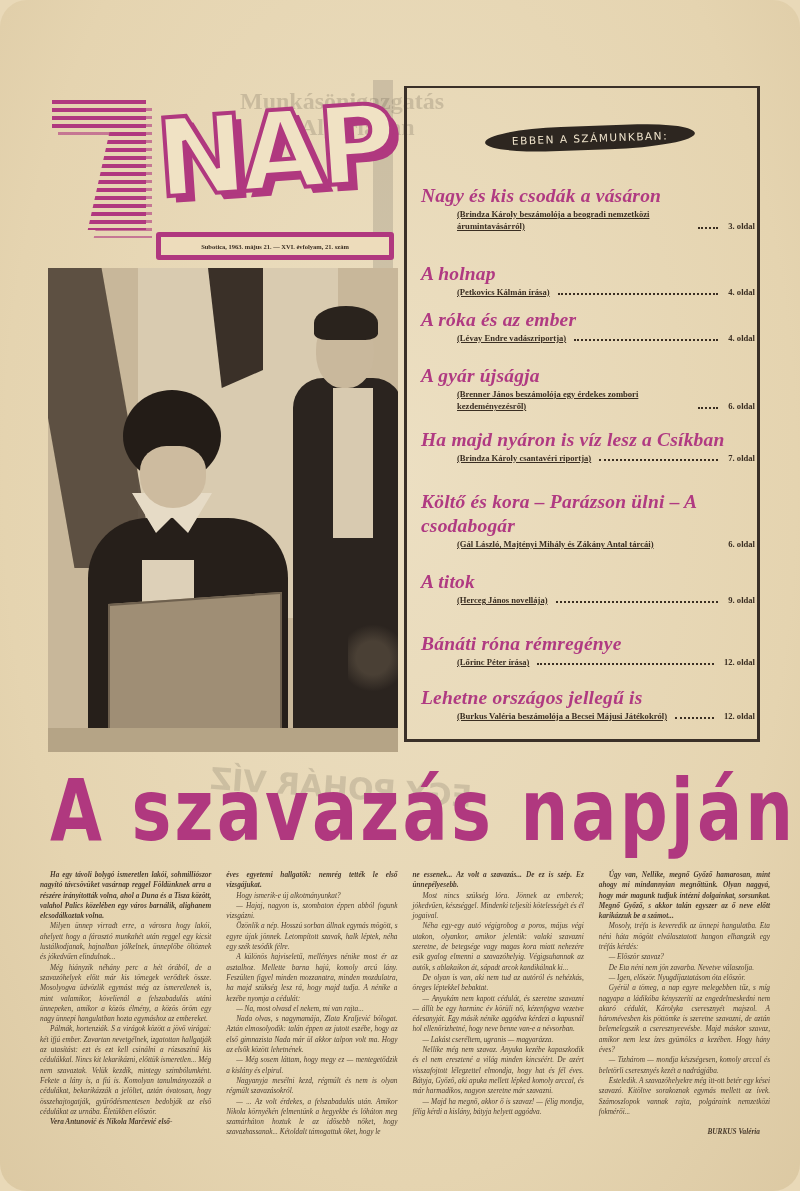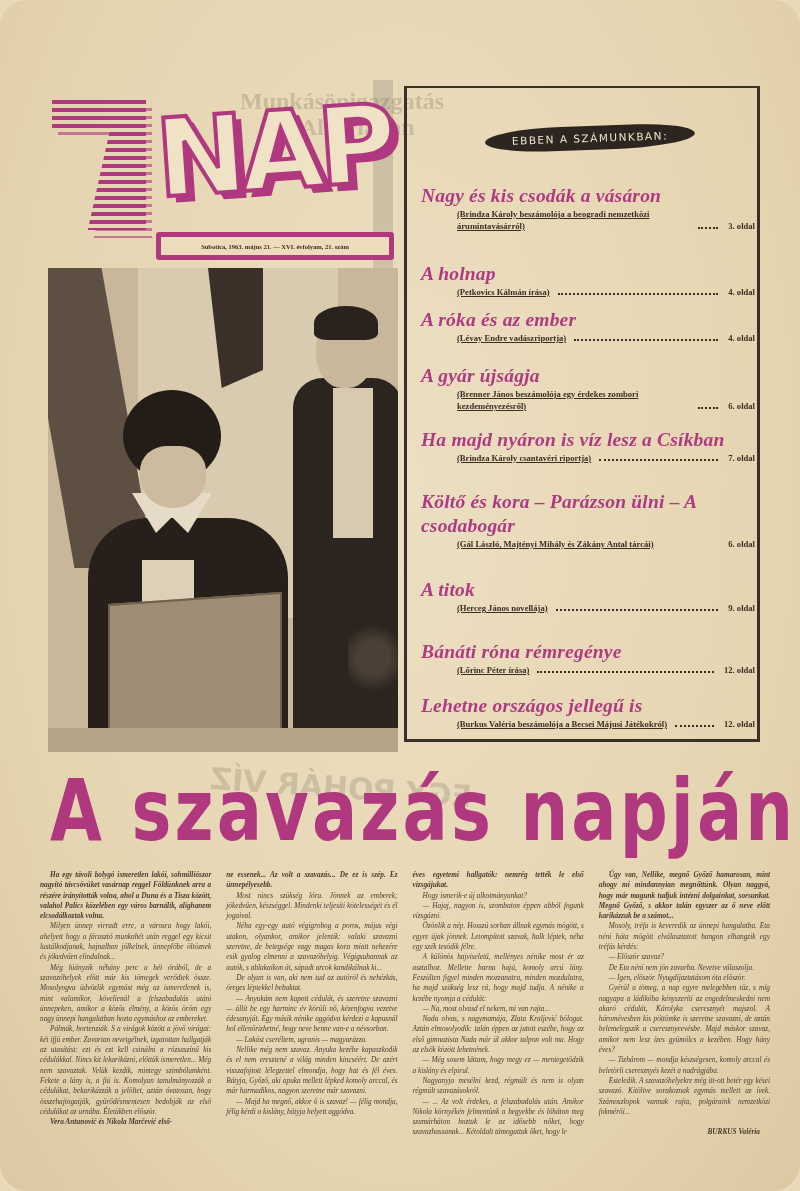--- a/index.html
+++ b/index.html
@@ -203,21 +203,21 @@
         </div>
       </div>
       <div class="toc-item" style="margin-bottom:26px">
         <div class="toc-title">Ha majd nyáron is víz lesz a Csíkban</div>
         <div class="toc-sub">
           <span class="desc">(Brindza Károly csantavéri riportja)</span>
           <span class="dots"></span>
           <span class="page-ref">7. oldal</span>
         </div>
       </div>
-      <div class="toc-item" style="margin-bottom:28px">
+      <div class="toc-item" style="margin-bottom:20px">
         <div class="toc-title" style="width:300px">Költő és kora – Parázson ülni – A csodabogár</div>
         <div class="toc-sub">
           <span class="desc">(Gál László, Majtényi Mihály és Zákány Antal tárcái)</span>
           <span class="dots" style="border:none"></span>
           <span class="page-ref">6. oldal</span>
         </div>
       </div>
       <div class="toc-item" style="margin-bottom:26px">
         <div class="toc-title">A titok</div>
         <div class="toc-sub">
@@ -248,44 +248,44 @@
   <div class="ghost-head">EGY POHÁR VÍZ</div>
   <div class="headline">A szavazás napján</div>
 
   <div class="columns">
     <div class="col">
       <p class="lead">Ha egy távoli bolygó ismeretlen lakói, sohmilliószor nagyító távcsövüket vasárnap reggel Földünknek arra a részére irányították volna, ahol a Duna és a Tisza között, valahol Palics közelében egy város barnálik, alighanem elcsodálkoztak volna.</p>
       <p>Milyen ünnep virradt erre, a városra hogy lakói, ahelyett hogy a fárasztó munkahét után reggel egy kicsit lustálkodjanak, hajnalban jólkelnek, ünneplőbe öltöznek és jókedvűen elindulnak...</p>
       <p>Még hiányzik néhány perc a hét órából, de a szavazóhelyek előtt már kis tömegek verődtek össze. Mosolyogva üdvözlik egymást még az ismeretlenek is, mint valamikor, kövelienál a felszabadulás utáni ünnepeken, amikor a közös élmény, a közös öröm egy nagy ünnepi hangulatban hozta egymáshoz az embereket.</p>
       <p>Pálmák, hortenziák. S a virágok között a jövő virágai: két ifjú ember. Zavartan nevetgélnek, izgatottan hallgatják az utasítást: ezt és ezt kell csinálni a rózsaszínű kis cédulákkal. Nincs kit lekarikázni, előttük ismeretlen... Még nem szavaztak. Velük kezdik, mintegy szimbólumként. Fekete a lány is, a fiú is. Komolyan tanulmányozzák a cédulákat, bekarikázzák a jelöltet, aztán óvatosan, hogy összehajtogatják, gyűrődésmentesen bedobják az első cédulákat az urnába. Életükben először.</p>
       <p class="lead">Vera Antunović és Nikola Marčević első-</p>
-    </div>
-    <div class="col">
-      <p class="lead" style="text-indent:0">ne essenek... Az volt a szavazás... De ez is szép. Ez ünnepélyesebb.</p>
-      <p>Most nincs szükség lóra. Jönnek az emberek; jókedvűen, készséggel. Mindenki teljesíti kötelességét és él jogaival.</p>
-      <p>Néha egy-egy autó végigrobog a poros, május végi utakon, olyankor, amikor jelentik: valaki szavazni szeretne, de betegsége vagy magas kora miatt nehezére esik gyalog elmenni a szavazóhelyig. Végigsuhannak az autók, s ablakaikon át, sápadt arcok kandikálnak ki...</p>
-      <p>De olyan is van, aki nem tud az autóról és nehézkás, öreges léptekkel bebaktat.</p>
-      <p>— Anyukám nem kapott cédulát, és szeretne szavazni — állít be egy harminc év körüli nő, kézenfogva vezetve édesanyját. Egy másik nénike aggódva kérdezi a kapusnál hol ellenőrizhetné, hogy neve benne van-e a névsorban.</p>
-      <p>— Lakást cseréltem, ugranis — magyarázza.</p>
-      <p>Nellike még nem szavaz. Anyuka kezébe kapaszkodik és el nem eresztené a világ minden kincséért. De azért visszafojtott lélegzettel elmondja, hogy hat és fél éves. Bátyja, Győző, aki apuka mellett lépked komoly arccal, és már harmadikos, nagyon szeretne már szavazni.</p>
-      <p>— Majd ha megnő, akkor ő is szavaz! — félig mondja, félig kérdi a kislány, bátyja helyett aggódva.</p>
     </div>
     <div class="col">
       <p class="lead" style="text-indent:0">éves egyetemi hallgatók: nemrég tették le első vizsgájukat.</p>
       <p>Hogy ismerik-e új alkotmányunkat?</p>
       <p>— Hajaj, nagyon is, szombaton éppen abból fogunk vizsgázni.</p>
       <p>Özönlik a nép. Hosszú sorban állnak egymás mögött, s egyre újak jönnek. Letompított szavak, halk léptek, néha egy szék tesódik félre.</p>
       <p>A különös hajviseletű, mellényes nénike most ér az asztalhoz. Mellette barna hajú, komoly arcú lány. Feszülten figyel minden mozzanatra, minden mozdulatra, ha majd szükség lesz rá, hogy majd tudja. A nénike a kezébe nyomja a cédulát:</p>
       <p>— Na, most olvasd el nekem, mi van rajta...</p>
       <p>Nada olvas, s nagymamája, Zlata Kraljević bólogat. Aztán elmosolyodik: talán éppen az jutott eszébe, hogy az első gimnazista Nada már ül akkor talpon volt ma. Hogy az elsők között lehetnének.</p>
       <p>— Még sosem láttam, hogy megy ez — mentegetődzik a kislány és elpirul.</p>
       <p>Nagyanyja mesélni kezd, régmúlt és nem is olyan régmúlt szavazásokról.</p>
       <p>— ... Az volt érdekes, a felszabadulás után. Amikor Nikola környékén felmentünk a hegyekbe és lóháton meg szamárháton hoztuk le az idősebb nőket, hogy szavazhassanak... Kétoldalt támogattuk őket, hogy le</p>
     </div>
     <div class="col">
+      <p class="lead" style="text-indent:0">ne essenek... Az volt a szavazás... De ez is szép. Ez ünnepélyesebb.</p>
+      <p>Most nincs szükség lóra. Jönnek az emberek; jókedvűen, készséggel. Mindenki teljesíti kötelességét és él jogaival.</p>
+      <p>Néha egy-egy autó végigrobog a poros, május végi utakon, olyankor, amikor jelentik: valaki szavazni szeretne, de betegsége vagy magas kora miatt nehezére esik gyalog elmenni a szavazóhelyig. Végigsuhannak az autók, s ablakaikon át, sápadt arcok kandikálnak ki...</p>
+      <p>De olyan is van, aki nem tud az autóról és nehézkás, öreges léptekkel bebaktat.</p>
+      <p>— Anyukám nem kapott cédulát, és szeretne szavazni — állít be egy harminc év körüli nő, kézenfogva vezetve édesanyját. Egy másik nénike aggódva kérdezi a kapusnál hol ellenőrizhetné, hogy neve benne van-e a névsorban.</p>
+      <p>— Lakást cseréltem, ugranis — magyarázza.</p>
+      <p>Nellike még nem szavaz. Anyuka kezébe kapaszkodik és el nem eresztené a világ minden kincséért. De azért visszafojtott lélegzettel elmondja, hogy hat és fél éves. Bátyja, Győző, aki apuka mellett lépked komoly arccal, és már harmadikos, nagyon szeretne már szavazni.</p>
+      <p>— Majd ha megnő, akkor ő is szavaz! — félig mondja, félig kérdi a kislány, bátyja helyett aggódva.</p>
+    </div>
+    <div class="col">
       <p class="lead">Úgy van, Nellike, megnő Győző hamarosan, mint ahogy mi mindannyian megnőttünk. Olyan naggyá, hogy már magunk tudjuk intézni dolgainkat, sorsunkat. Megnő Győző, s akkor talán egyszer az ő neve előtt karikázzuk be a számot...</p>
       <p>Mosoly, tréfa is keveredik az ünnepi hangulatba. Eta néni háta mögött elválasztatott hangon elhangzik egy tréfás kérdés:</p>
       <p>— Először szavaz?</p>
       <p>De Eta néni nem jön zavarba. Nevetve válaszolja.</p>
       <p>— Igen, először. Nyugdíjaztatásom óta először.</p>
       <p>Gyérül a tömeg, a nap egyre melegebben tűz, s míg nagyapa a ládikóba kényszeríti az engedelmeskedni nem akaró cédulát, Károlyka cseresznyét majszol. A háromévesben kis pöttömke is szeretne szavazni, de aztán belemelegszik a cseresznyeevésbe. Majd máskor szavaz, amikor nem lesz ízes gyümölcs a kezében. Hogy hány éves?</p>
       <p>— Tizhárom — mondja készségesen, komoly arccal és beletörli cseresznyés kezét a nadrágjába.</p>
       <p>Esteledik. A szavazóhelyekre még itt-ott betér egy kései szavazó. Kitöltve sorakoznak egymás mellett az ívek. Számoszlopok vannak rajta, polgáraink nemzetközi fokmérői...</p>
       <p class="sig">BURKUS Valéria</p>
     </div>

